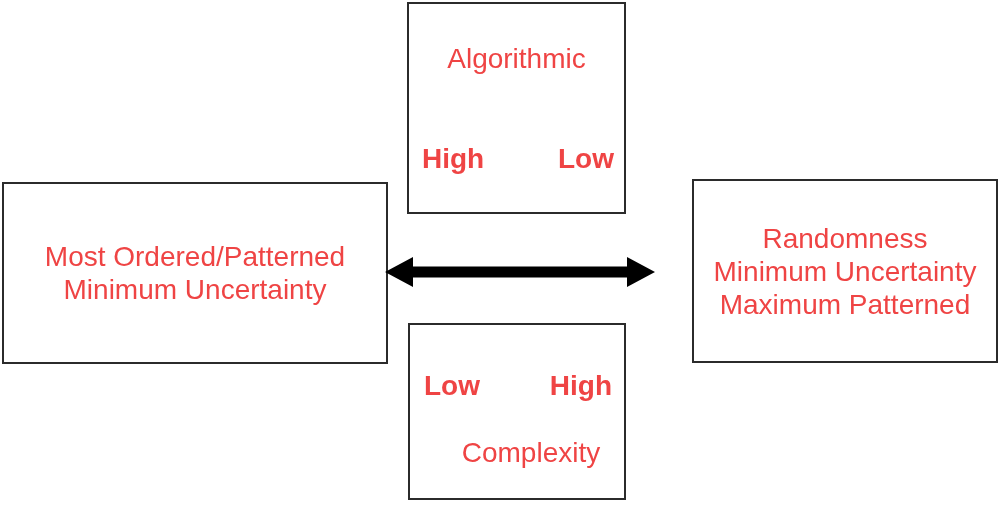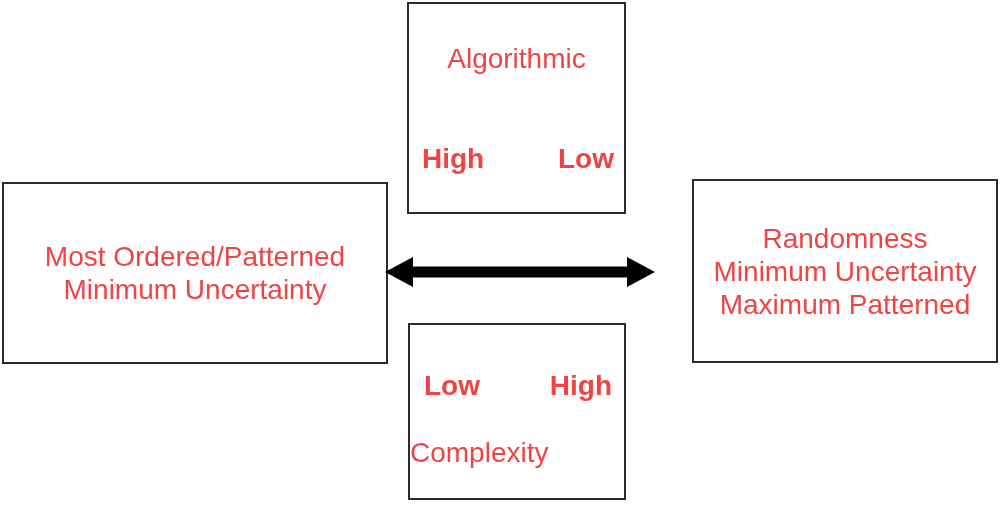--- a/index.html
+++ b/index.html
@@ -34,21 +34,22 @@
     text-align: center;
   }
   .scale-row {
     position: absolute;
     display: flex; justify-content: space-between; font-weight: bold;
   }
   .top-scale    { top: 138px; left: 13px; right: 10px; }
   .bottom-scale { top: 44px;  left: 14px; right: 12px; }
   .complexity-title {
     position: absolute; top: 111px; left: 0; right: 0;
-    text-align: left;
+    text-align: center;
+    padding-left: 28px;
   }
   .arrow-svg {
     position: absolute; left: 0; top: 0;
     width: 1000px; height: 505px;
     pointer-events: none;
   }
 </style>
 </head>
 <body>
 

